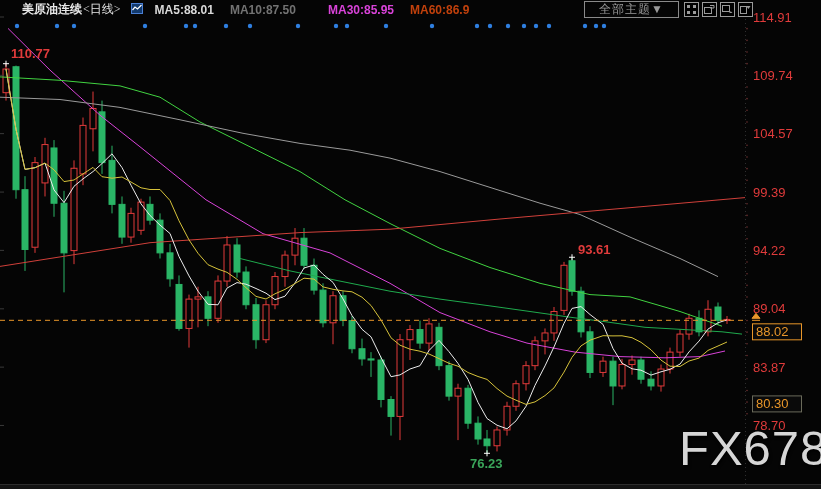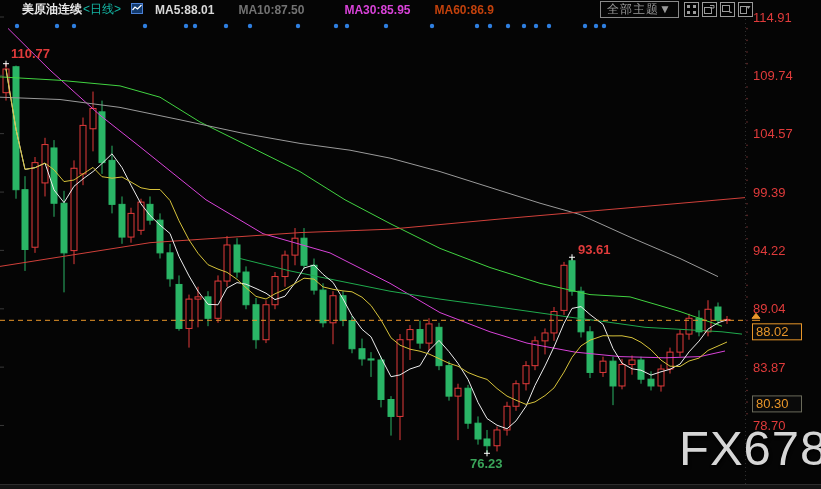--- a/index.html
+++ b/index.html
@@ -2,27 +2,27 @@
 <html><head>
 <meta charset="utf-8">
 <style>
   html,body{margin:0;padding:0;background:#000;}
   body{font-family:"Liberation Sans", sans-serif;}
   #app{position:relative;width:821px;height:489px;background:#050505;overflow:hidden;}
   
   #header{position:absolute;left:18px;top:0;width:821px;height:19px;display:flex;align-items:center;
           font-size:12px;white-space:nowrap;z-index:5;}
   #title{color:#e8e8e8;font-weight:bold;margin-left:4px;}
-  #period{color:#14b8a6;margin-left:1px;}
+  #period{color:#e5e5e5;margin-left:1px;font-family:Liberation Serif, serif;}
   #chart-ico{margin:0 4px 0 10px;display:inline-block;}
   #ma-label{color:#dcdcdc;}
-  #legend{display:flex;gap:24px;margin-left:8px;}
+  #legend{display:flex;gap:16px;margin-left:8px;}
   #legend span{font-weight:bold;}
   #toolbar{position:absolute;right:86px;top:1px;display:flex;align-items:center;gap:5px;}
-  #theme-dd{border:1px solid #8a8a8a;color:#9a9a9a;padding:0 6px;height:15px;line-height:15px;
+  #theme-dd{border:1px solid #8a8a8a;color:#9a9a9a;padding:0 14px;height:15px;line-height:15px;
             font-size:12px;letter-spacing:1px;cursor:pointer;}
   .tb-btn{width:15px;height:15px;border:1px solid #9a9a9a;display:flex;align-items:center;
           justify-content:center;cursor:pointer;background:#000;padding:0;}
   
   #watermark{position:absolute;left:679px;top:420px;font-size:49px;color:#d6d6d6;
              letter-spacing:1px;z-index:9;text-shadow:1px 2px 3px #000;}
   
   #bottombar{position:absolute;left:0;bottom:0;width:821px;height:4px;background:#141414;
              border-top:1px solid #2e2e2e;z-index:4;}
   svg text{font-family:"Liberation Sans", sans-serif;}

